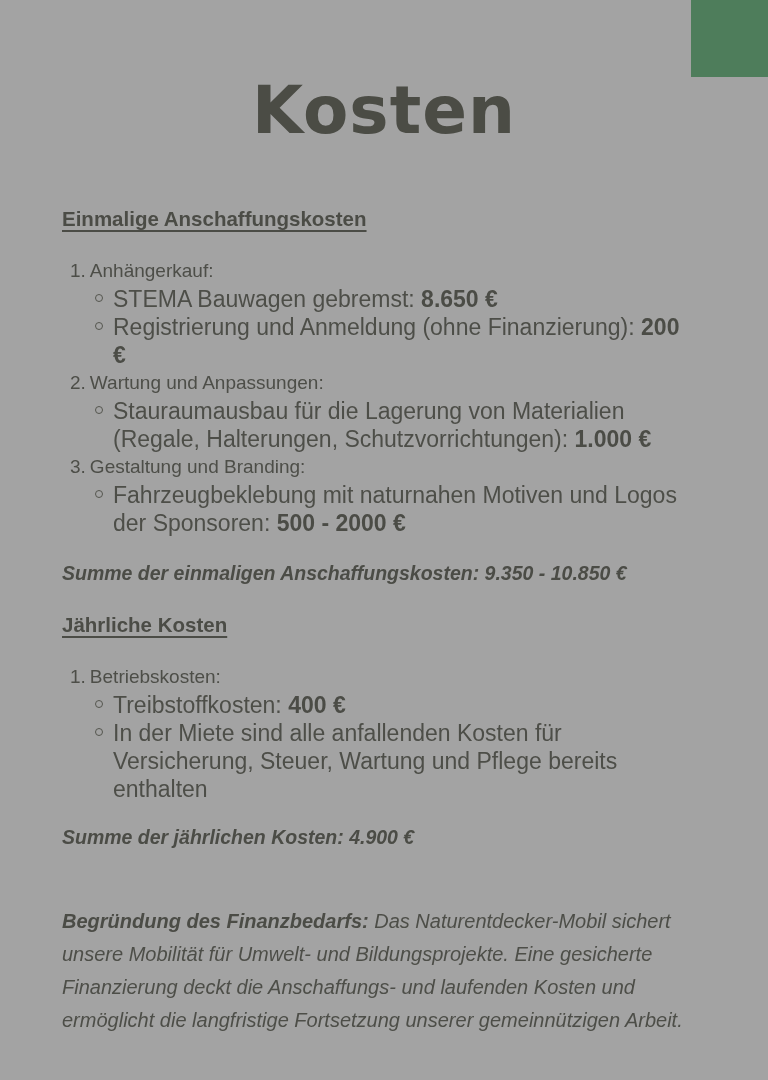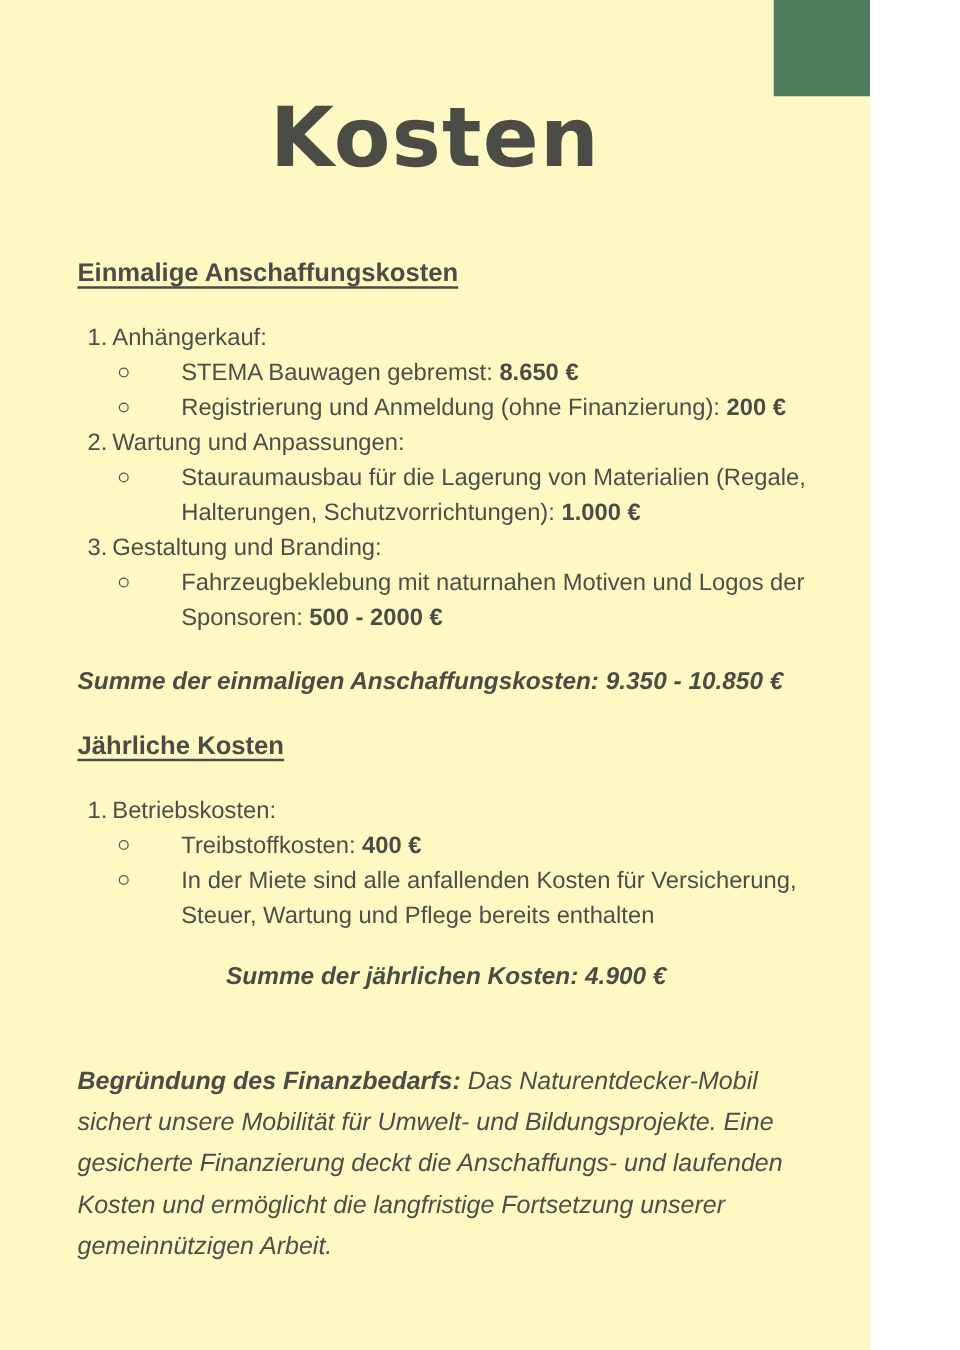--- a/index.html
+++ b/index.html
@@ -1,20 +1,20 @@
 <!DOCTYPE html>
 <html><head>
 <meta charset="utf-8">
 <style>
   html, body { margin: 0; padding: 0; }
   .slide {
     position: relative;
-    width: 696px;
+    width: 768px;
     height: 1080px;
-    background: #fef9c3;
+    background: #a3a3a3;
     overflow: hidden;
     font-family: "Liberation Sans", sans-serif;
     color: #4d4e48;
   }
   .corner-green {
     position: absolute;
     top: 0; right: 0;
     width: 77px; height: 77px;
     background: #4e7d5b;
   }
@@ -42,41 +42,40 @@
   .cost-list { margin: 26px 0 0; }
   .oitem {
     display: flex;
     padding-left: 8px;
     font-size: 19px;
     line-height: 28px;
   }
   .onum { flex: 0 0 auto; margin-right: 4px; }
   .sub {
     display: flex;
-    font-size: 19px;
+    font-size: 23px;
     line-height: 28px;
-    gap: 32px;
   }
   .bullet {
     flex: 0 0 auto;
     width: 6px; height: 6px;
     border: 1.5px solid #55564f;
     border-radius: 50%;
     margin: 9px 10px 0 33px;
   }
   .sub-text { max-width: 582px; }
   b { font-weight: bold; color: #4b4c46; }
   .summary {
     margin: 25px 0 0;
     font-size: 19.5px;
     font-weight: bold;
     font-style: italic;
     color: #4b4c46;
   }
-  .summary.tight { margin-top: 23px; text-align: center; }
+  .summary.tight { margin-top: 23px; }
   .footer-note {
     margin: 56px 0 0;
     font-size: 20px;
     font-style: italic;
     line-height: 33px;
     max-width: 628px;
     color: #4d4e48;
   }
 </style>
 </head>

